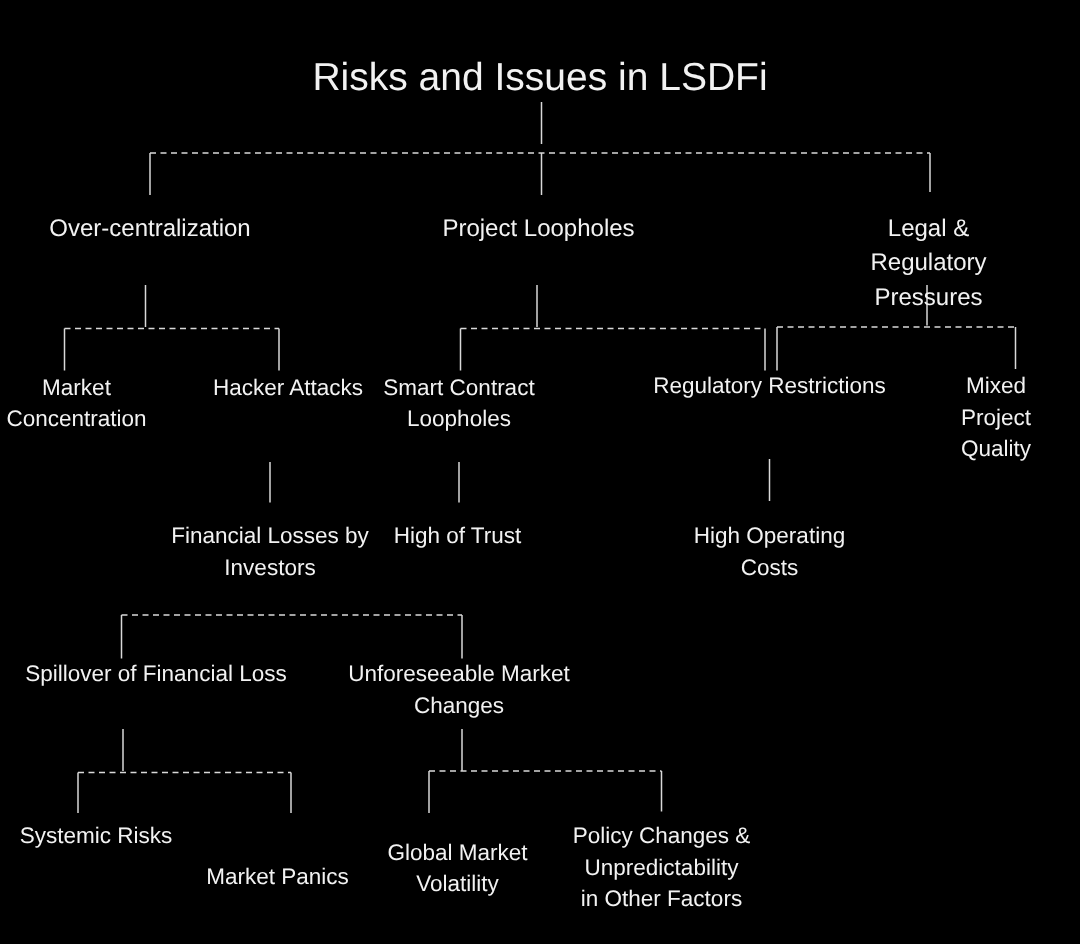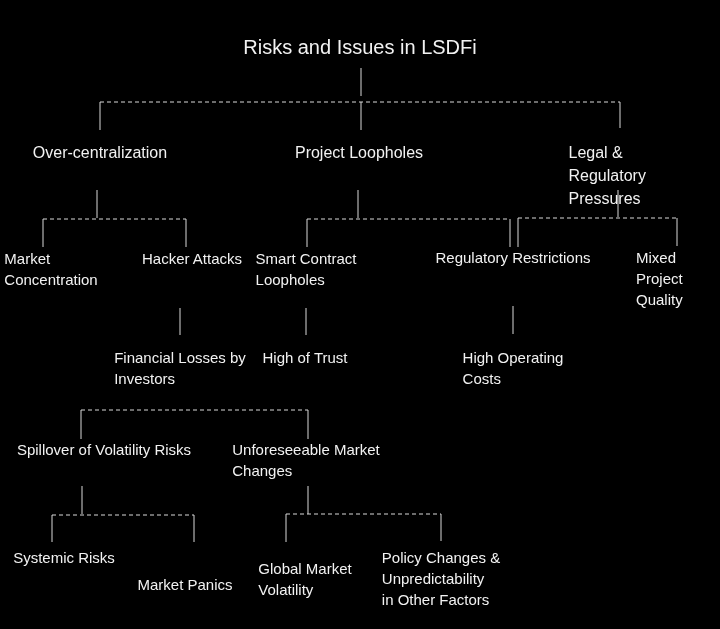--- a/index.html
+++ b/index.html
@@ -1,21 +1,21 @@
 <!DOCTYPE html>
 <html><head>
   <meta charset="utf-8">
   <style>
     html, body { margin: 0; padding: 0; background: #000; }
     body { width: 720px; height: 629px; position: relative; overflow: hidden;
            font-family: "Liberation Sans", "DejaVu Sans", sans-serif; color: #f2f2f2; }
-    .node { position: absolute; text-align: left; font-size: 15px; line-height: 21px;
+    .node { position: absolute; text-align: center; font-size: 15px; line-height: 21px;
             white-space: pre-line; transform: translateX(-50%); }
     .node.l1 { font-size: 16px; line-height: 23px; }
-    .title { position: absolute; font-size: 20px; left: 360px; top: 36px; transform: translateX(-50%); white-space: nowrap; }
+    .title { position: absolute; font-size: 26px; left: 360px; top: 36px; transform: translateX(-50%); white-space: nowrap; }
     svg.wires { position: absolute; left: 0; top: 0; }
     svg.wires line { stroke: #d9d9d9; stroke-width: 1; }
     svg.wires line.dash { stroke-dasharray: 4 3; }
   </style>
 </head>
 <body>
 
 <svg class="wires" width="720" height="629">
 
   <line x1="361" y1="68" x2="361" y2="96"></line>
@@ -73,21 +73,21 @@
 <div class="node" style="left:513px;top:247px">Regulatory Restrictions</div>
 <div class="node" style="left:664px;top:247px">Mixed Project
 Quality</div>
 
 <div class="node" style="left:180px;top:347px">Financial Losses by
 Investors</div>
 <div class="node" style="left:305px;top:347px">High of Trust</div>
 <div class="node" style="left:513px;top:347px">High Operating
 Costs</div>
 
-<div class="node" style="left:104px;top:439px">Spillover of Volatility Risks</div>
+<div class="node" style="left:104px;top:439px">Spillover of Financial Loss</div>
 <div class="node" style="left:306px;top:439px">Unforeseeable  Market
 Changes</div>
 
 <div class="node" style="left:64px;top:547px">Systemic Risks</div>
 <div class="node" style="left:185px;top:574px">Market Panics</div>
 <div class="node" style="left:305px;top:558px">Global Market
 Volatility</div>
 <div class="node" style="left:441px;top:547px">Policy Changes &amp;
 Unpredictability
 in Other Factors</div>

